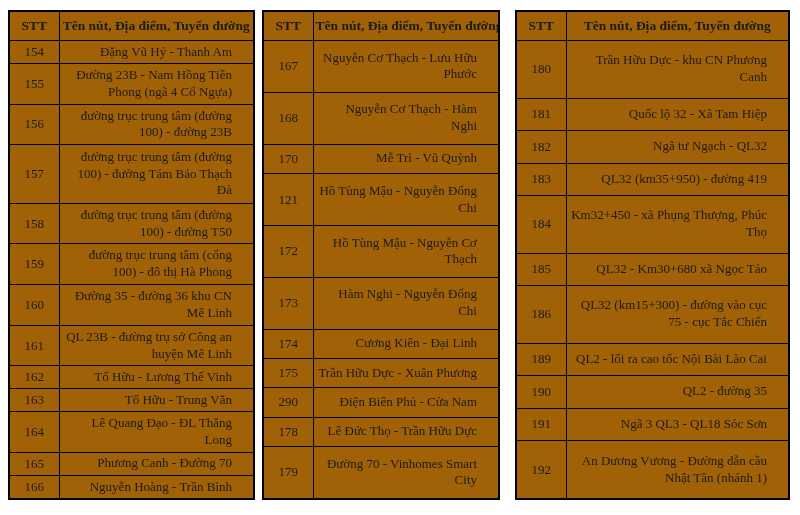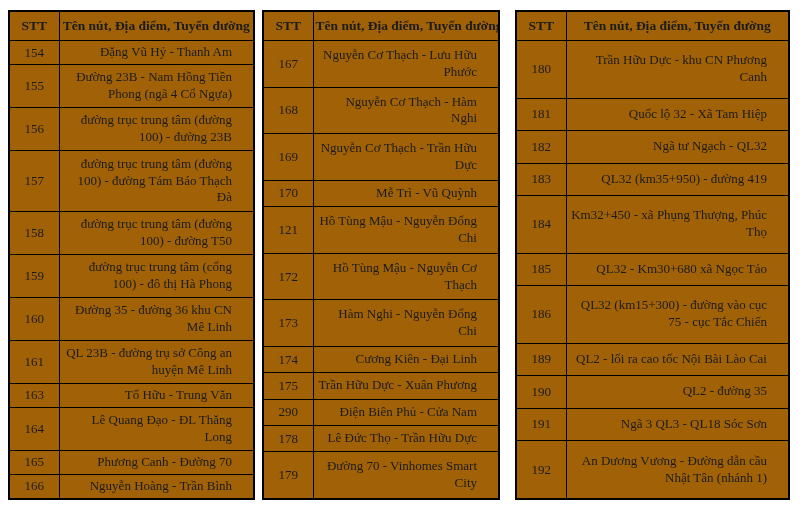--- a/index.html
+++ b/index.html
@@ -98,20 +98,24 @@
         </tr>
         <tr>
           <td class="num">160</td>
           <td class="name">Đường 35 - đường 36 khu CN Mê Linh</td>
         </tr>
         <tr>
           <td class="num">161</td>
           <td class="name">QL 23B - đường trụ sở Công an huyện Mê Linh</td>
         </tr>
         <tr>
+          <td class="num">162</td>
+          <td class="name">Tố Hữu - Lương Thế Vinh</td>
+        </tr>
+        <tr>
           <td class="num">163</td>
           <td class="name">Tố Hữu - Trung Văn</td>
         </tr>
         <tr>
           <td class="num">164</td>
           <td class="name">Lê Quang Đạo - ĐL Thăng Long</td>
         </tr>
         <tr>
           <td class="num">165</td>
           <td class="name">Phương Canh - Đường 70</td>
@@ -137,24 +141,20 @@
     <tbody>
         <tr>
           <td class="num">167</td>
           <td class="name">Nguyễn Cơ Thạch - Lưu Hữu Phước</td>
         </tr>
         <tr>
           <td class="num">168</td>
           <td class="name">Nguyễn Cơ Thạch - Hàm Nghi</td>
         </tr>
         <tr>
-          <td class="num">169</td>
-          <td class="name">Nguyễn Cơ Thạch - Trần Hữu Dực</td>
-        </tr>
-        <tr>
           <td class="num">170</td>
           <td class="name">Mễ Trì - Vũ Quỳnh</td>
         </tr>
         <tr>
           <td class="num">121</td>
           <td class="name">Hồ Tùng Mậu - Nguyễn Đổng Chi</td>
         </tr>
         <tr>
           <td class="num">172</td>
           <td class="name">Hồ Tùng Mậu - Nguyễn Cơ Thạch</td>

